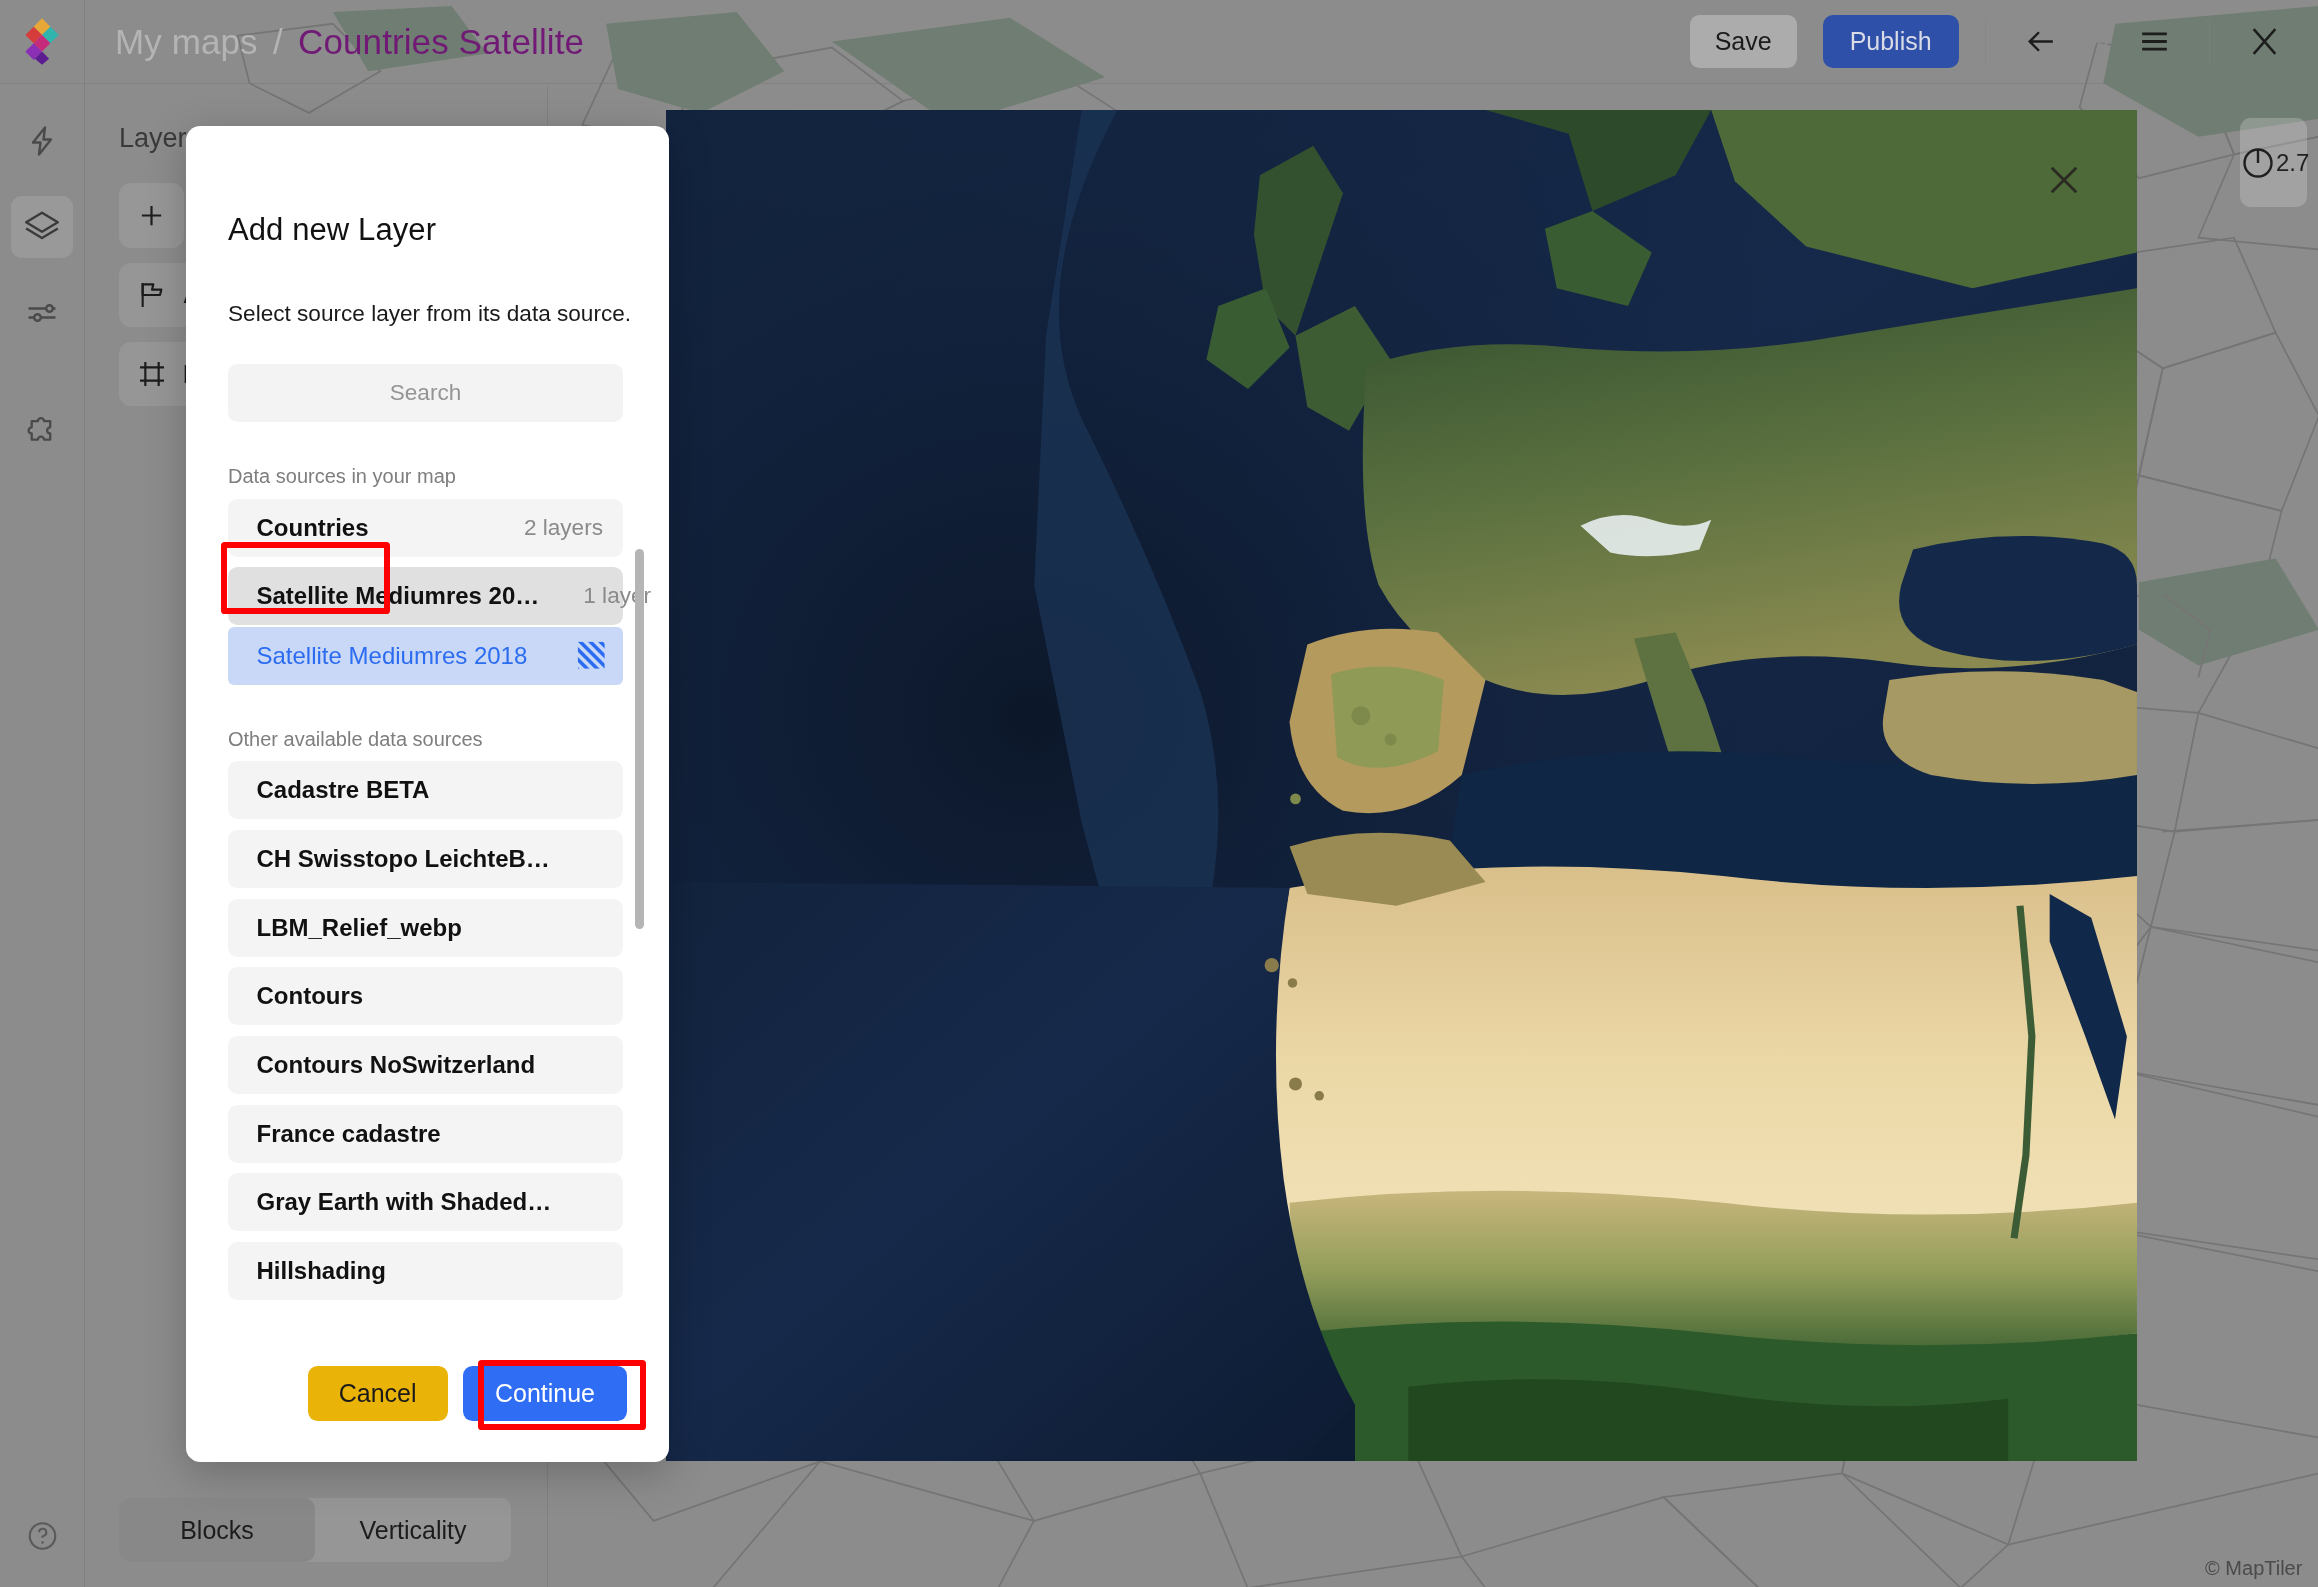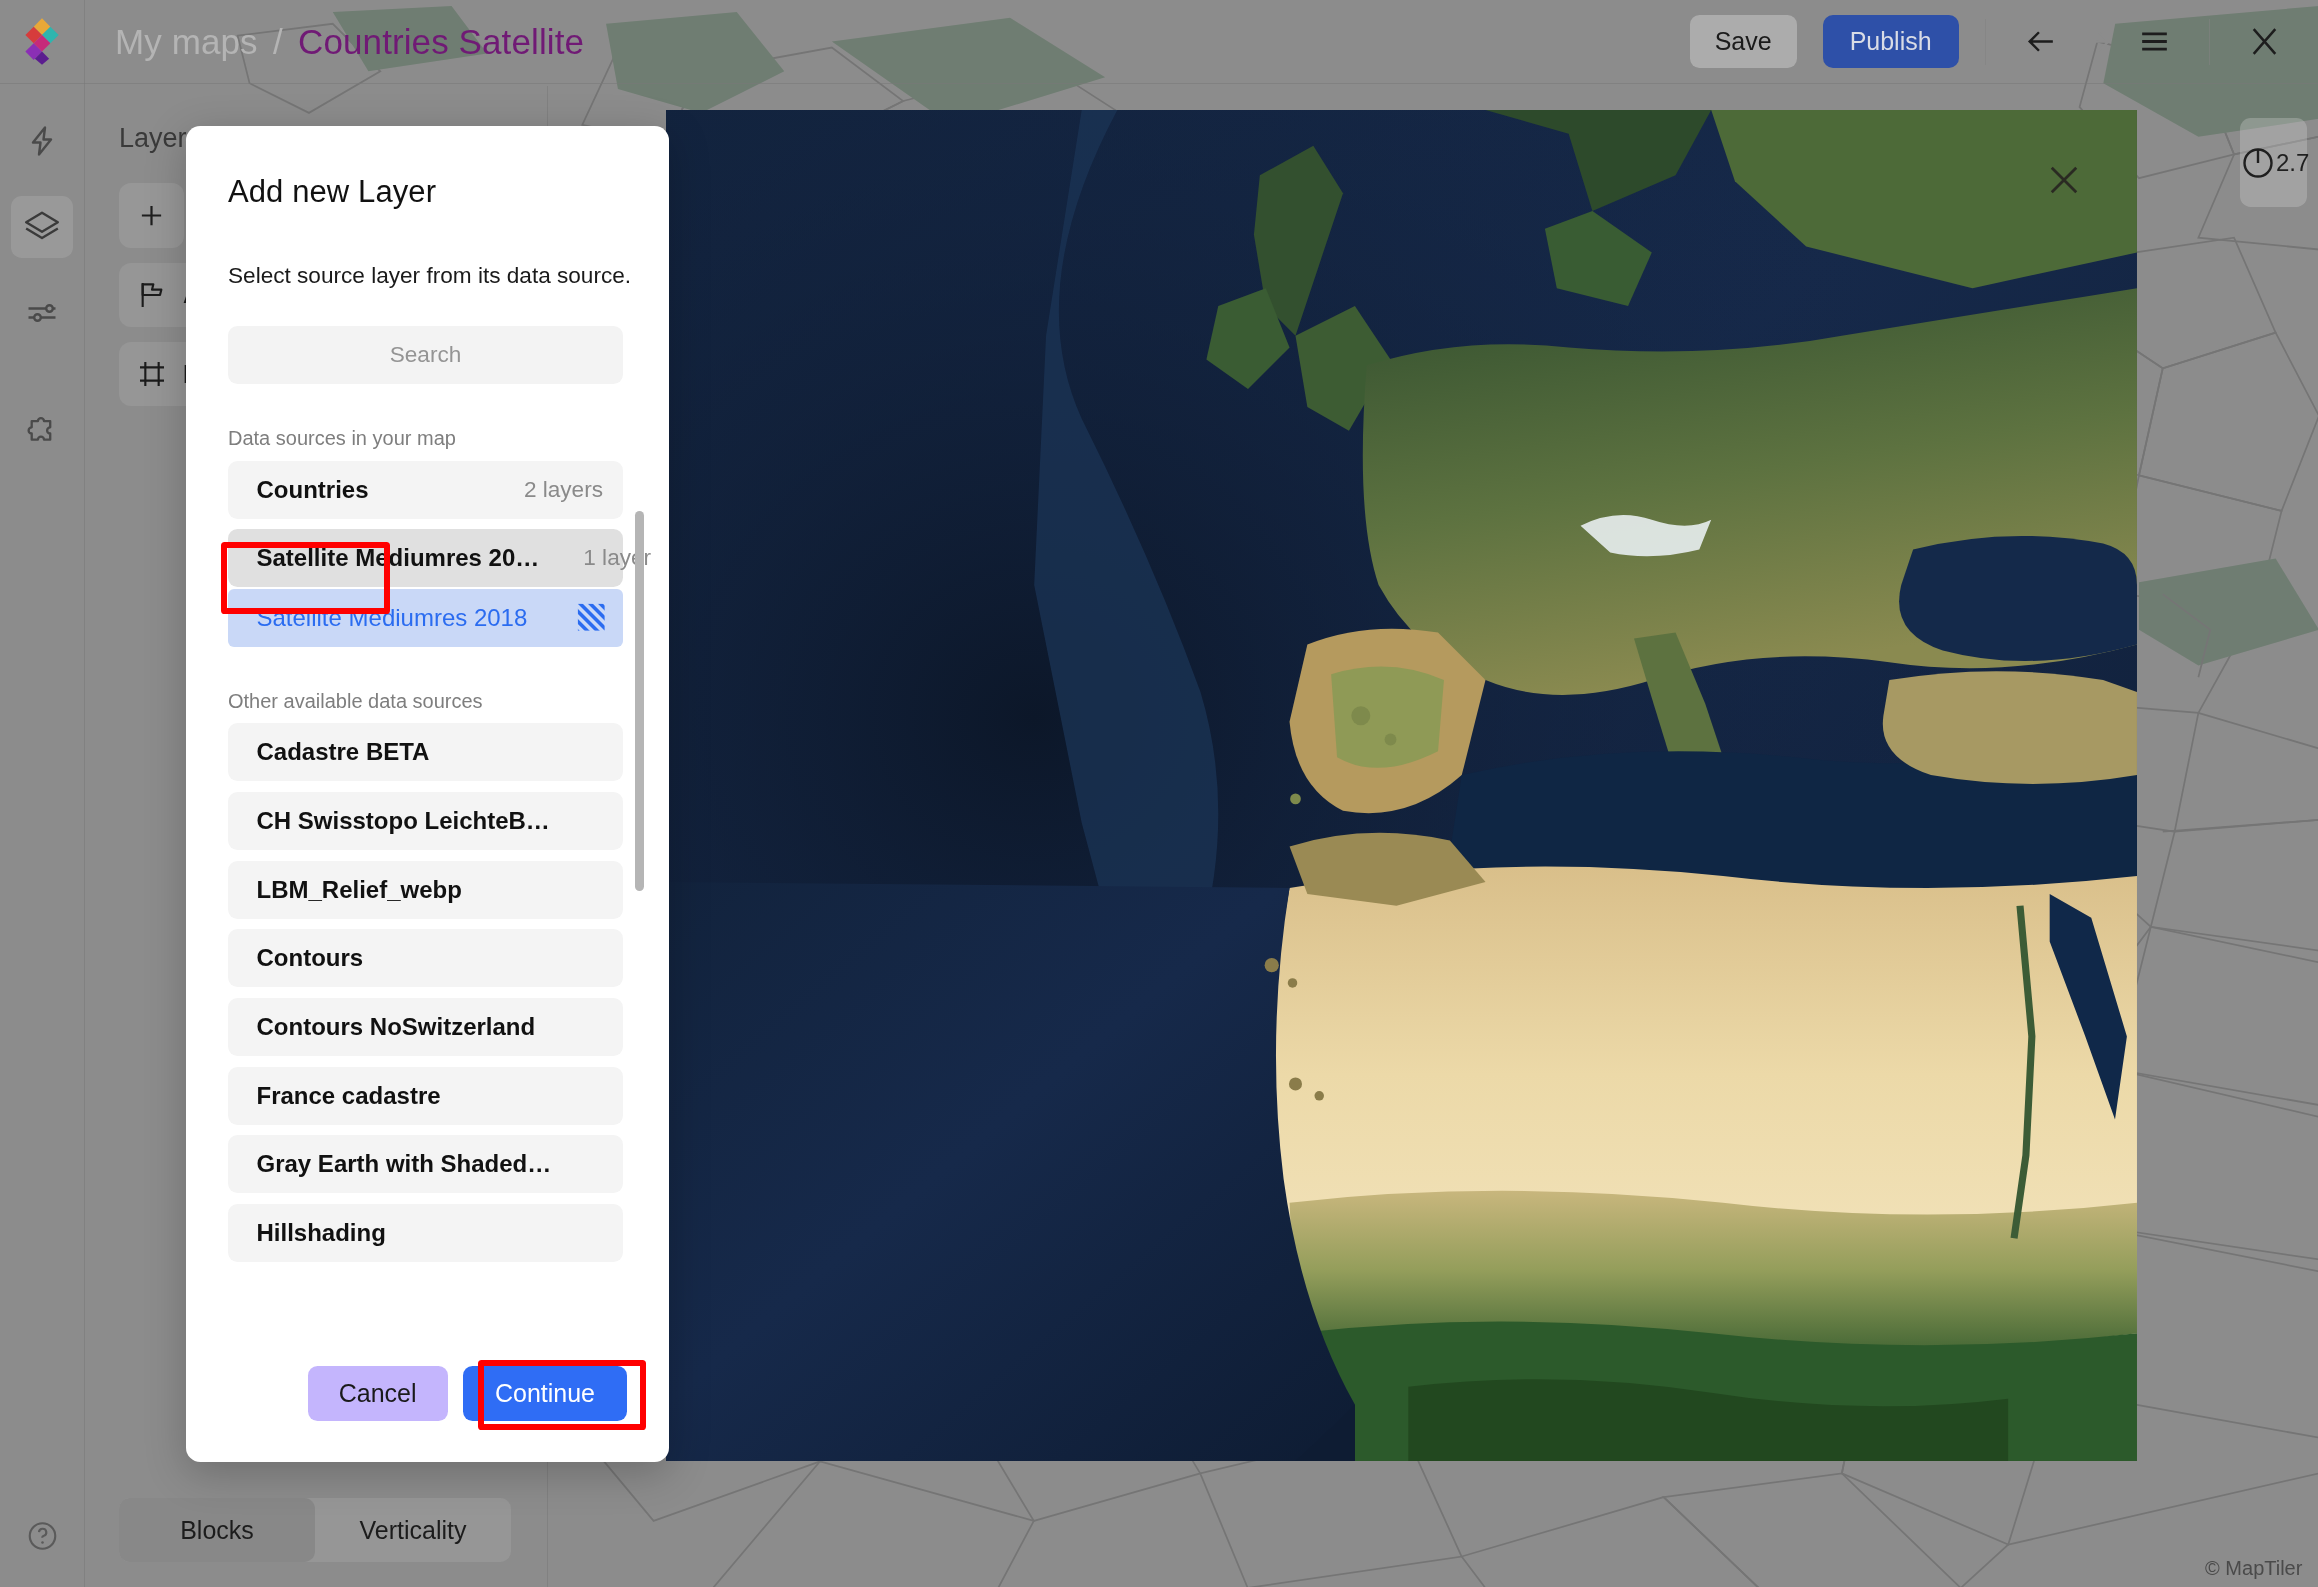--- a/index.html
+++ b/index.html
@@ -142,21 +142,21 @@
   }
 
   
   .modal {
     position: absolute; left: 186px; top: 126px;
     width: 483px; height: 1336px; background: #ffffff;
     border-radius: 14.3px; z-index: 20;
     box-shadow: 0 10.7px 42px rgba(0,0,0,0.22);
     display: flex; flex-direction: column;
   }
-  .modal-title { font-size: 31px; color: #111; padding: 48px 0 0 42px; letter-spacing: 0.1px; }
+  .modal-title { font-size: 31px; color: #111; padding: 48px 0 0 42px; letter-spacing: 0.1px; margin-top: 38px; }
   .modal-sub   { font-size: 22.6px; color: #1a1a1a; padding: 53px 0 0 42px; }
 
   .modal-body {
     position: relative; flex: 1; overflow: hidden; padding: 0 42px 0 42px;
   }
 
   .search-box {
     margin-top: 37px; width: 395px; height: 58px; border-radius: 9.5px;
     background: #f3f3f3; display: flex; align-items: center; padding: 0 18px;
   }
@@ -196,21 +196,21 @@
   .scrollbar-thumb {
     position: absolute; left: 0; top: 0; width: 9.5px; height: 380px;
     background: #b5b5b5; border-radius: 4.8px;
   }
 
   .modal-footer {
     height: 137px; display: flex; align-items: center; justify-content: flex-end;
     padding-right: 42px; gap: 15.4px; position: relative;
   }
   .btn-cancel {
-    background: #c4b5fd; color: #1a1a1a; border: none; border-radius: 9.5px;
+    background: #eab308; color: #1a1a1a; border: none; border-radius: 9.5px;
     font-size: 25px; padding: 13px 31px; font-family: inherit; cursor: pointer;
   }
   .btn-continue {
     background: #2f6df5; color: #ffffff; border: none; border-radius: 9.5px;
     font-size: 25px; padding: 13px 32px; font-family: inherit; cursor: pointer;
   }
 
   svg { display: block; }
 </style>
 </head>

